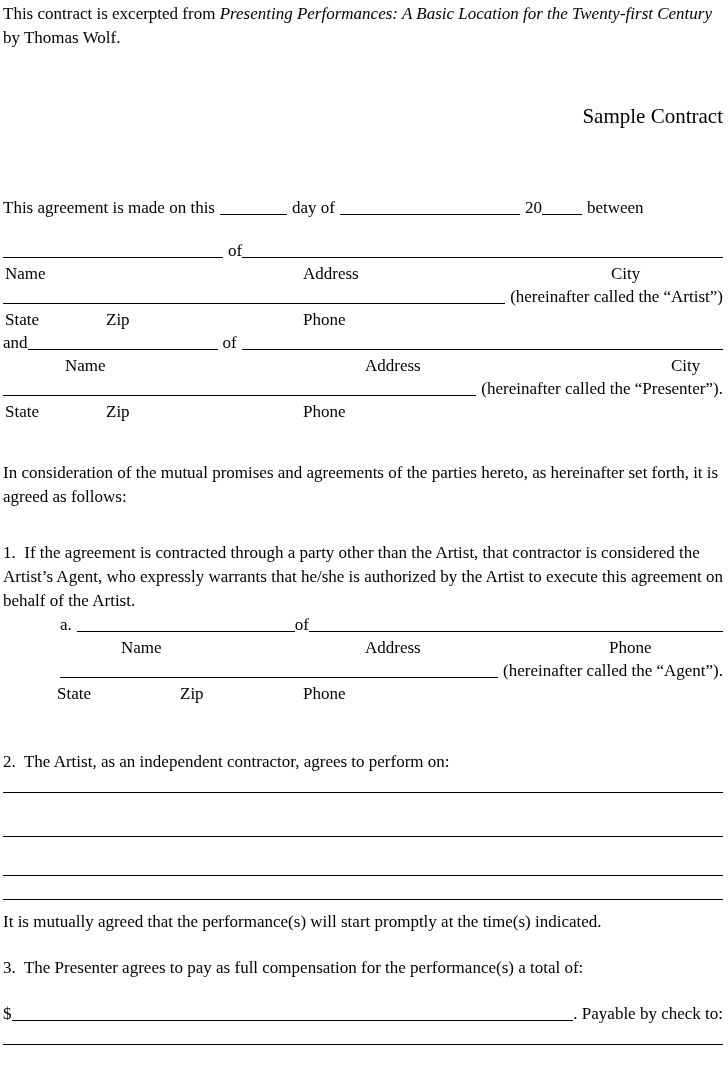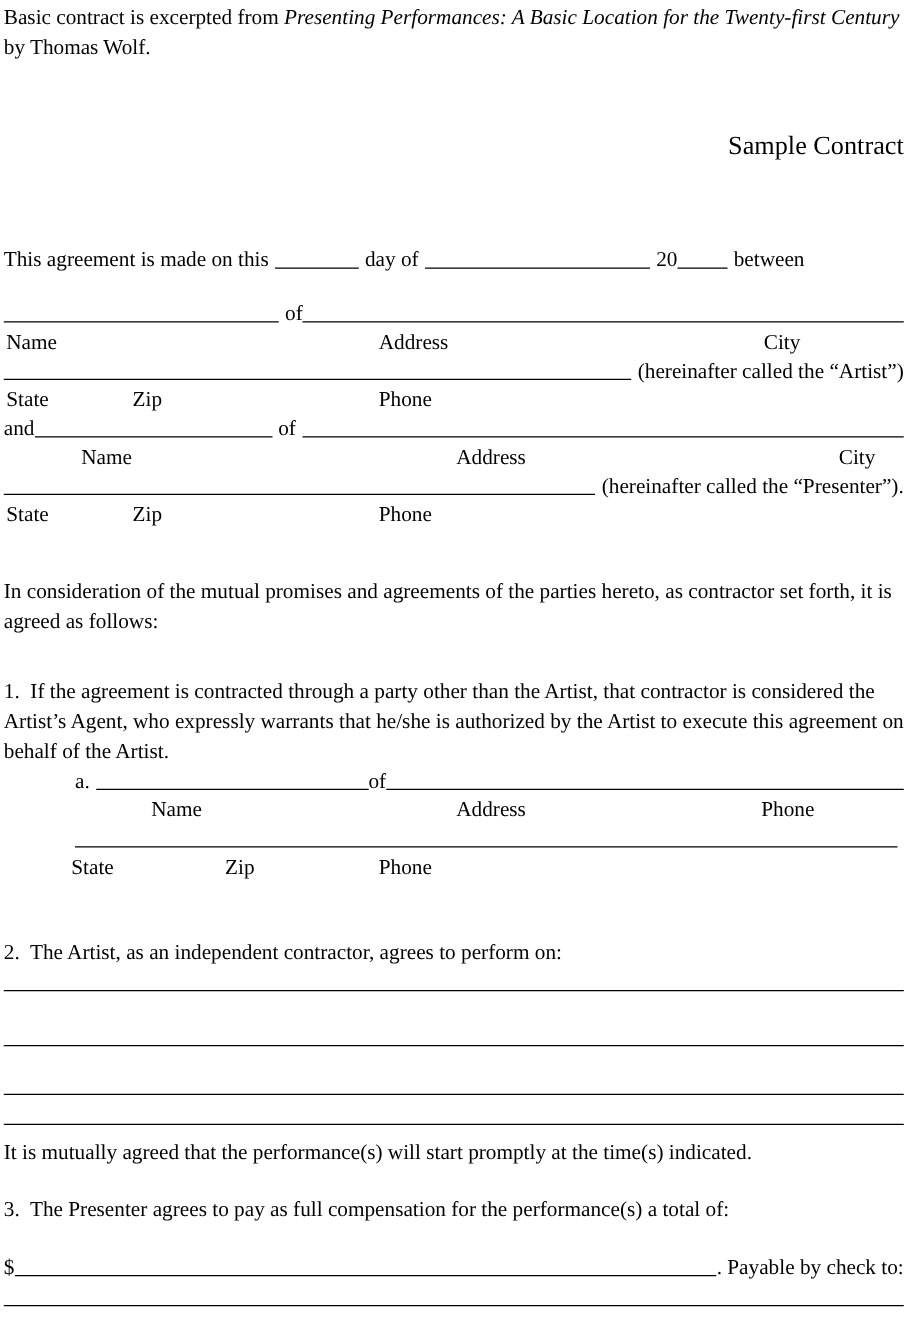--- a/index.html
+++ b/index.html
@@ -41,21 +41,21 @@
   .note { margin-top: 10px; }
   .s3 { margin-top: 22px; }
   .dollar { margin-top: 22px; }
   .hrend { margin-top: 19px; }
 </style>
 </head>
 <body>
 
 <div class="page">
 
-  <p class="intro keep-spaces"><span>Basic contract is excerpted from </span><i>Presenting Performances: A Basic Location for the Twenty-first Century</i><span> by Thomas Wolf.</span></p>
+  <p class="intro keep-spaces"><span>This contract is excerpted from </span><i>Presenting Performances: A Basic Location for the Twenty-first Century</i><span> by Thomas Wolf.</span></p>
 
   <h1 class="title">Sample Contract</h1>
 
   <div class="frow agreement">
     <span>This agreement is made on this</span>
     <span class="blank w67 gapl gapr"></span>
     <span>day of</span>
     <span class="blank w180 gapl"></span>
     <span class="gapl">20</span>
     <span class="blank w40 gapr"></span>
@@ -97,37 +97,38 @@
       <span class="blank grow gapr"></span>
       <span>(hereinafter called the “Presenter”).</span>
     </div>
     <div class="row">
       <span class="abs" style="left:2px">State</span>
       <span class="abs" style="left:103px">Zip</span>
       <span class="abs" style="left:300px">Phone</span>
     </div>
   </div>
 
-  <p class="consideration">In consideration of the mutual promises and agreements of the parties hereto, as contractor set forth, it is agreed as follows:</p>
+  <p class="consideration">In consideration of the mutual promises and agreements of the parties hereto, as hereinafter set forth, it is agreed as follows:</p>
 
   <p class="s1 keep-spaces">1.  If the agreement is contracted through a party other than the Artist, that contractor is considered the Artist’s Agent, who expressly warrants that he/she is authorized by the Artist to execute this agreement on behalf of the Artist.</p>
 
   <div class="frow ind57">
     <span class="gapr">a.</span>
     <span class="blank w218"></span>
     <span>of</span>
     <span class="blank grow"></span>
   </div>
   <div class="row">
     <span class="abs" style="left:118px">Name</span>
     <span class="abs" style="left:362px">Address</span>
     <span class="abs" style="left:606px">Phone</span>
   </div>
   <div class="frow ind57">
     <span class="blank grow gapr"></span>
+    <span>(hereinafter called the “Agent”).</span>
   </div>
   <div class="row">
     <span class="abs" style="left:54px">State</span>
     <span class="abs" style="left:177px">Zip</span>
     <span class="abs" style="left:300px">Phone</span>
   </div>
 
   <p class="s2 keep-spaces">2.  The Artist, as an independent contractor, agrees to perform on:</p>
 
 

